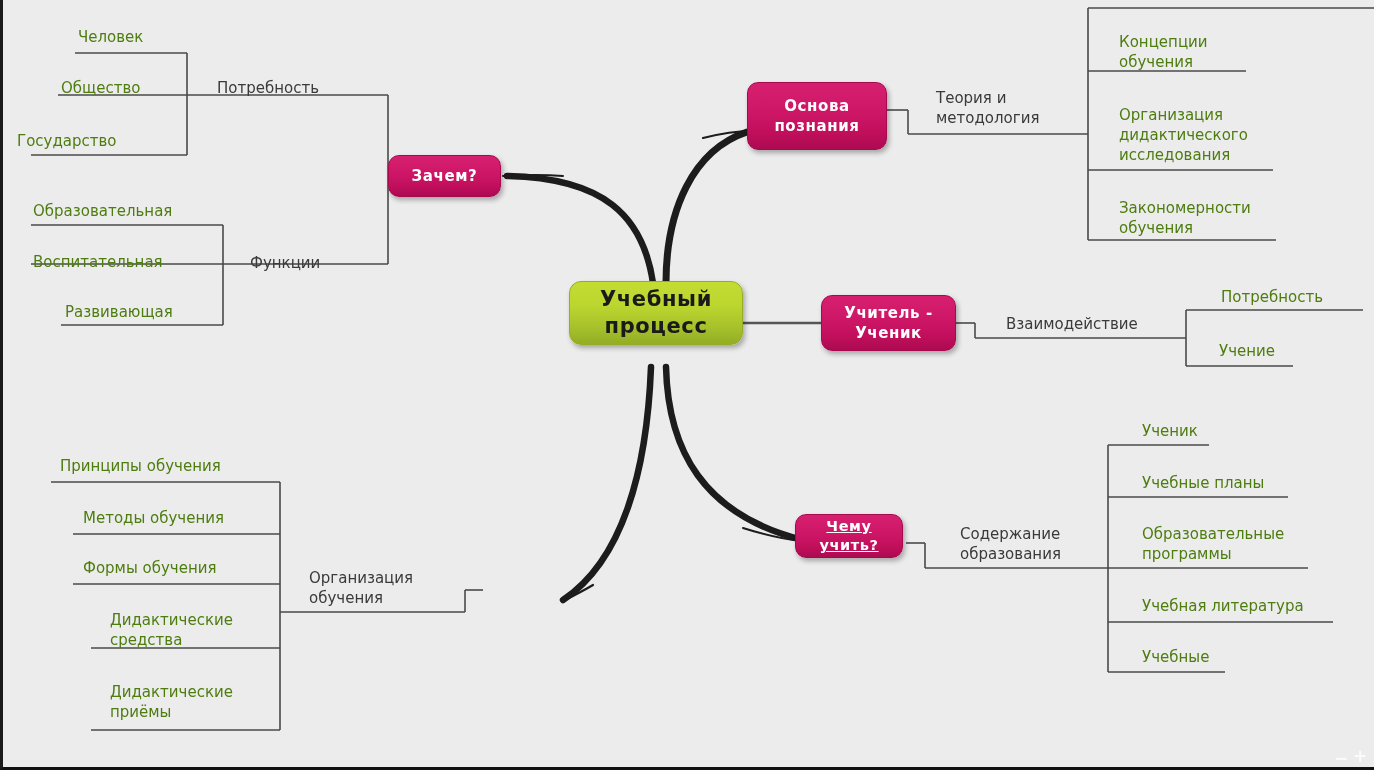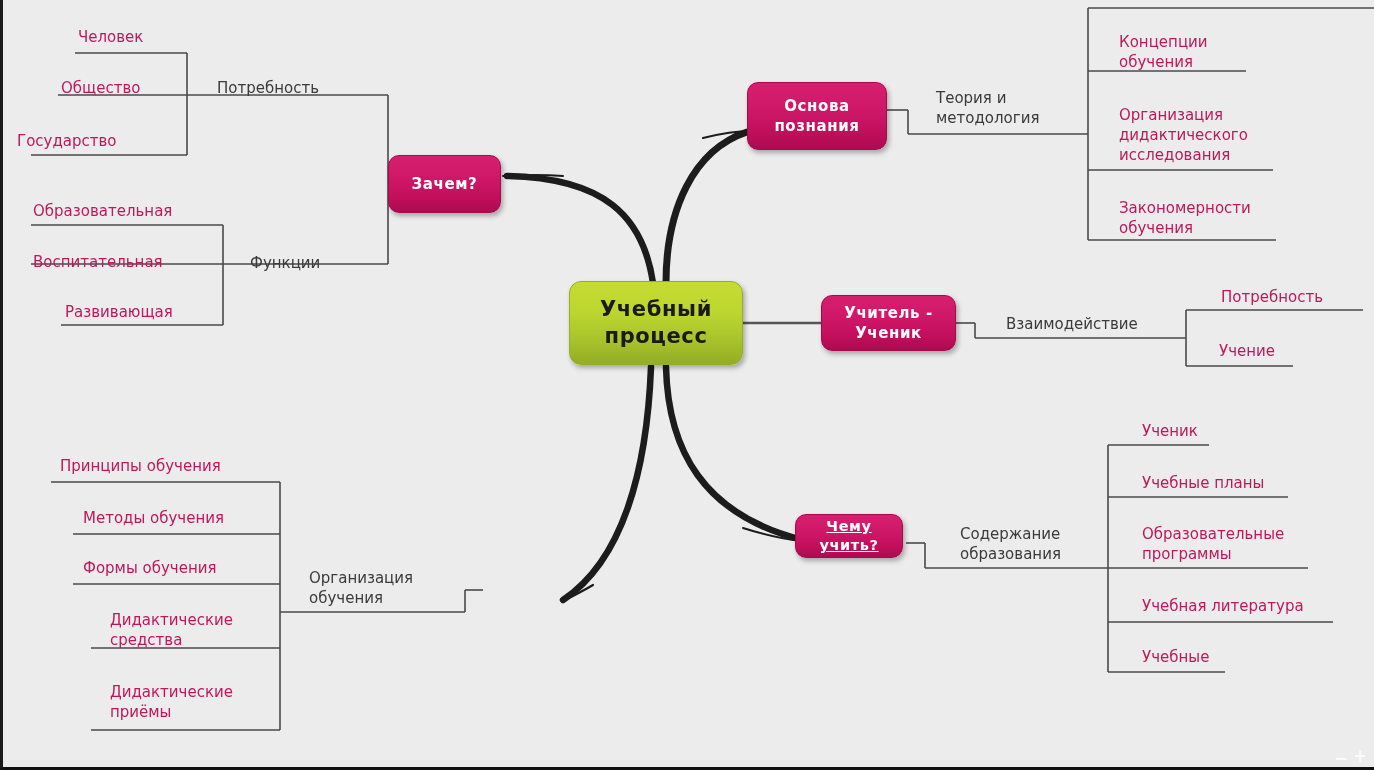--- a/index.html
+++ b/index.html
@@ -57,21 +57,21 @@
     box-shadow: 2px 3px 5px rgba(0,0,0,0.30);
     font-size: 15px;
     line-height: 20px;
   }
   .node-topic.small {
     font-size: 14.5px;
     line-height: 19px;
   }
   .leaf {
     position: absolute;
-    color: #be185d;
+    color: #4d7c0f;
     font-size: 15px;
     line-height: 20px;
     white-space: pre-line;
     z-index: 4;
   }
   .leaf.rt { text-align: left; }
   .conn-label {
     position: absolute;
     color: #3a3a3a;
     font-size: 15px;
@@ -155,26 +155,26 @@
     <line x1="462" y1="590" x2="462" y2="612" stroke="#4a4a4a" stroke-width="1.6"></line>
     <line x1="462" y1="612" x2="277" y2="612" stroke="#4a4a4a" stroke-width="1.6"></line>
     <line x1="277" y1="482" x2="277" y2="730" stroke="#4a4a4a" stroke-width="1.6"></line>
     <line x1="277" y1="482" x2="48" y2="482" stroke="#4a4a4a" stroke-width="1.6"></line>
     <line x1="277" y1="534" x2="70" y2="534" stroke="#4a4a4a" stroke-width="1.6"></line>
     <line x1="277" y1="584" x2="70" y2="584" stroke="#4a4a4a" stroke-width="1.6"></line>
     <line x1="277" y1="648" x2="88" y2="648" stroke="#4a4a4a" stroke-width="1.6"></line>
     <line x1="277" y1="730" x2="88" y2="730" stroke="#4a4a4a" stroke-width="1.6"></line>
   </svg>
 
-  <div class="node node-root" style="left:566px; top:281px; width:174px; height:84px;">
+  <div class="node node-root" style="left:566px; top:281px; width:174px; height:64px;">
     <span>Учебный
 процесс</span>
   </div>
 
-  <div class="node node-topic" style="left:385px; top:155px; width:113px; height:58px;">
+  <div class="node node-topic" style="left:385px; top:155px; width:113px; height:42px;">
     <span>Зачем?</span>
   </div>
 
   <div class="node node-topic" style="left:744px; top:82px; width:140px; height:68px;">
     <span>Основа
 познания</span>
   </div>
 
   <div class="node node-topic" style="left:818px; top:295px; width:135px; height:56px;">
     <span>Учитель -

